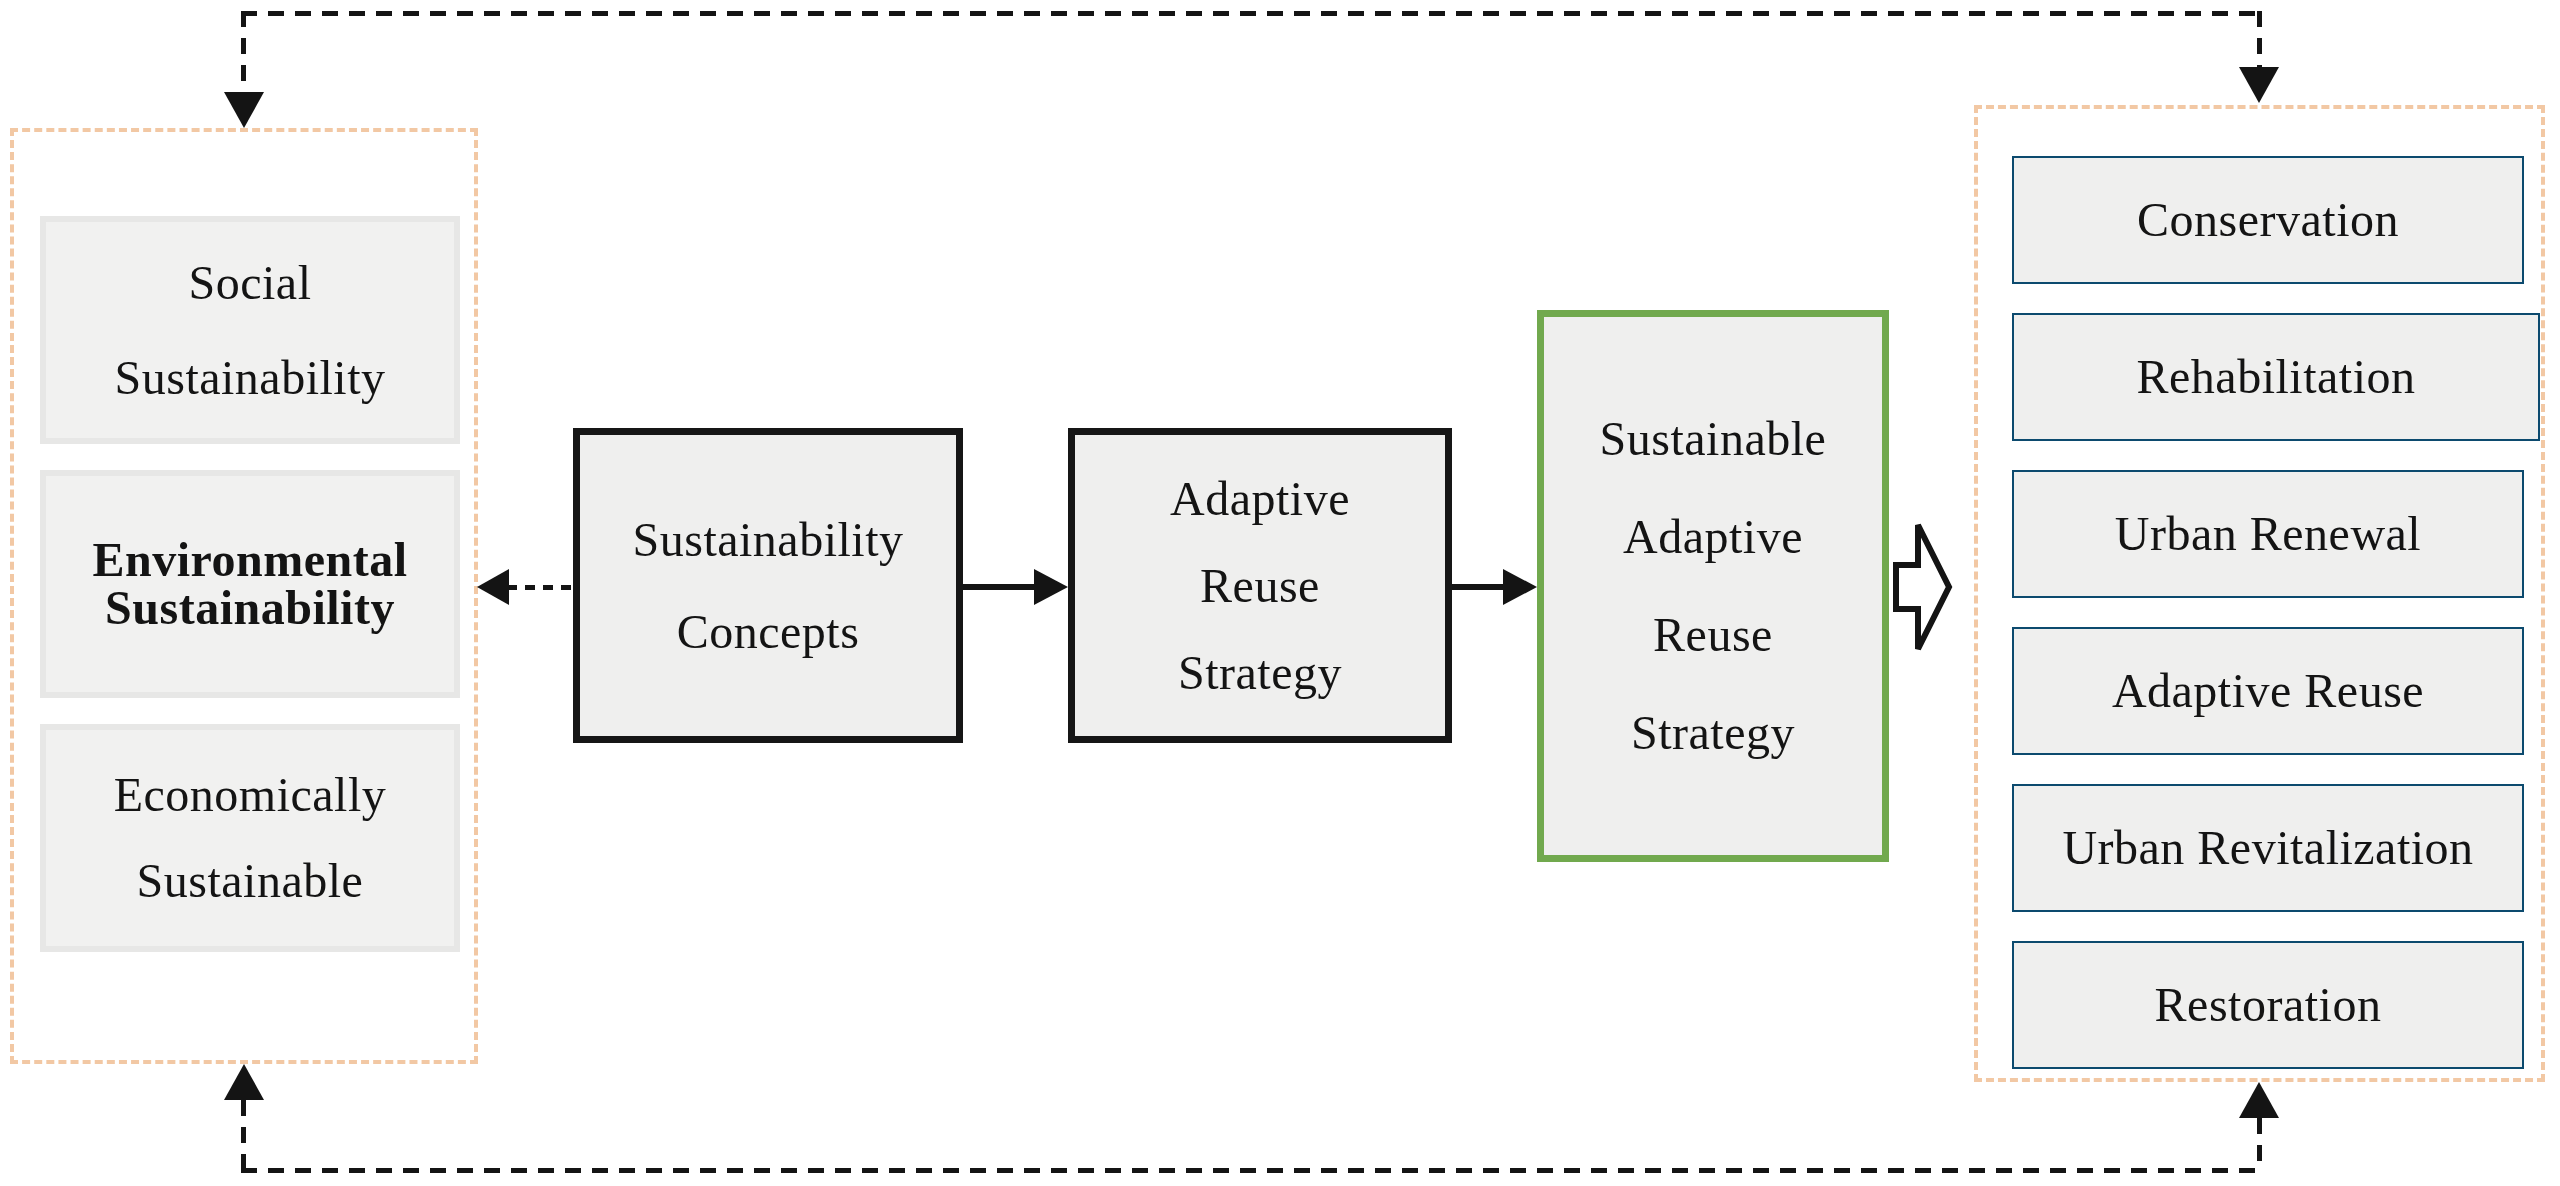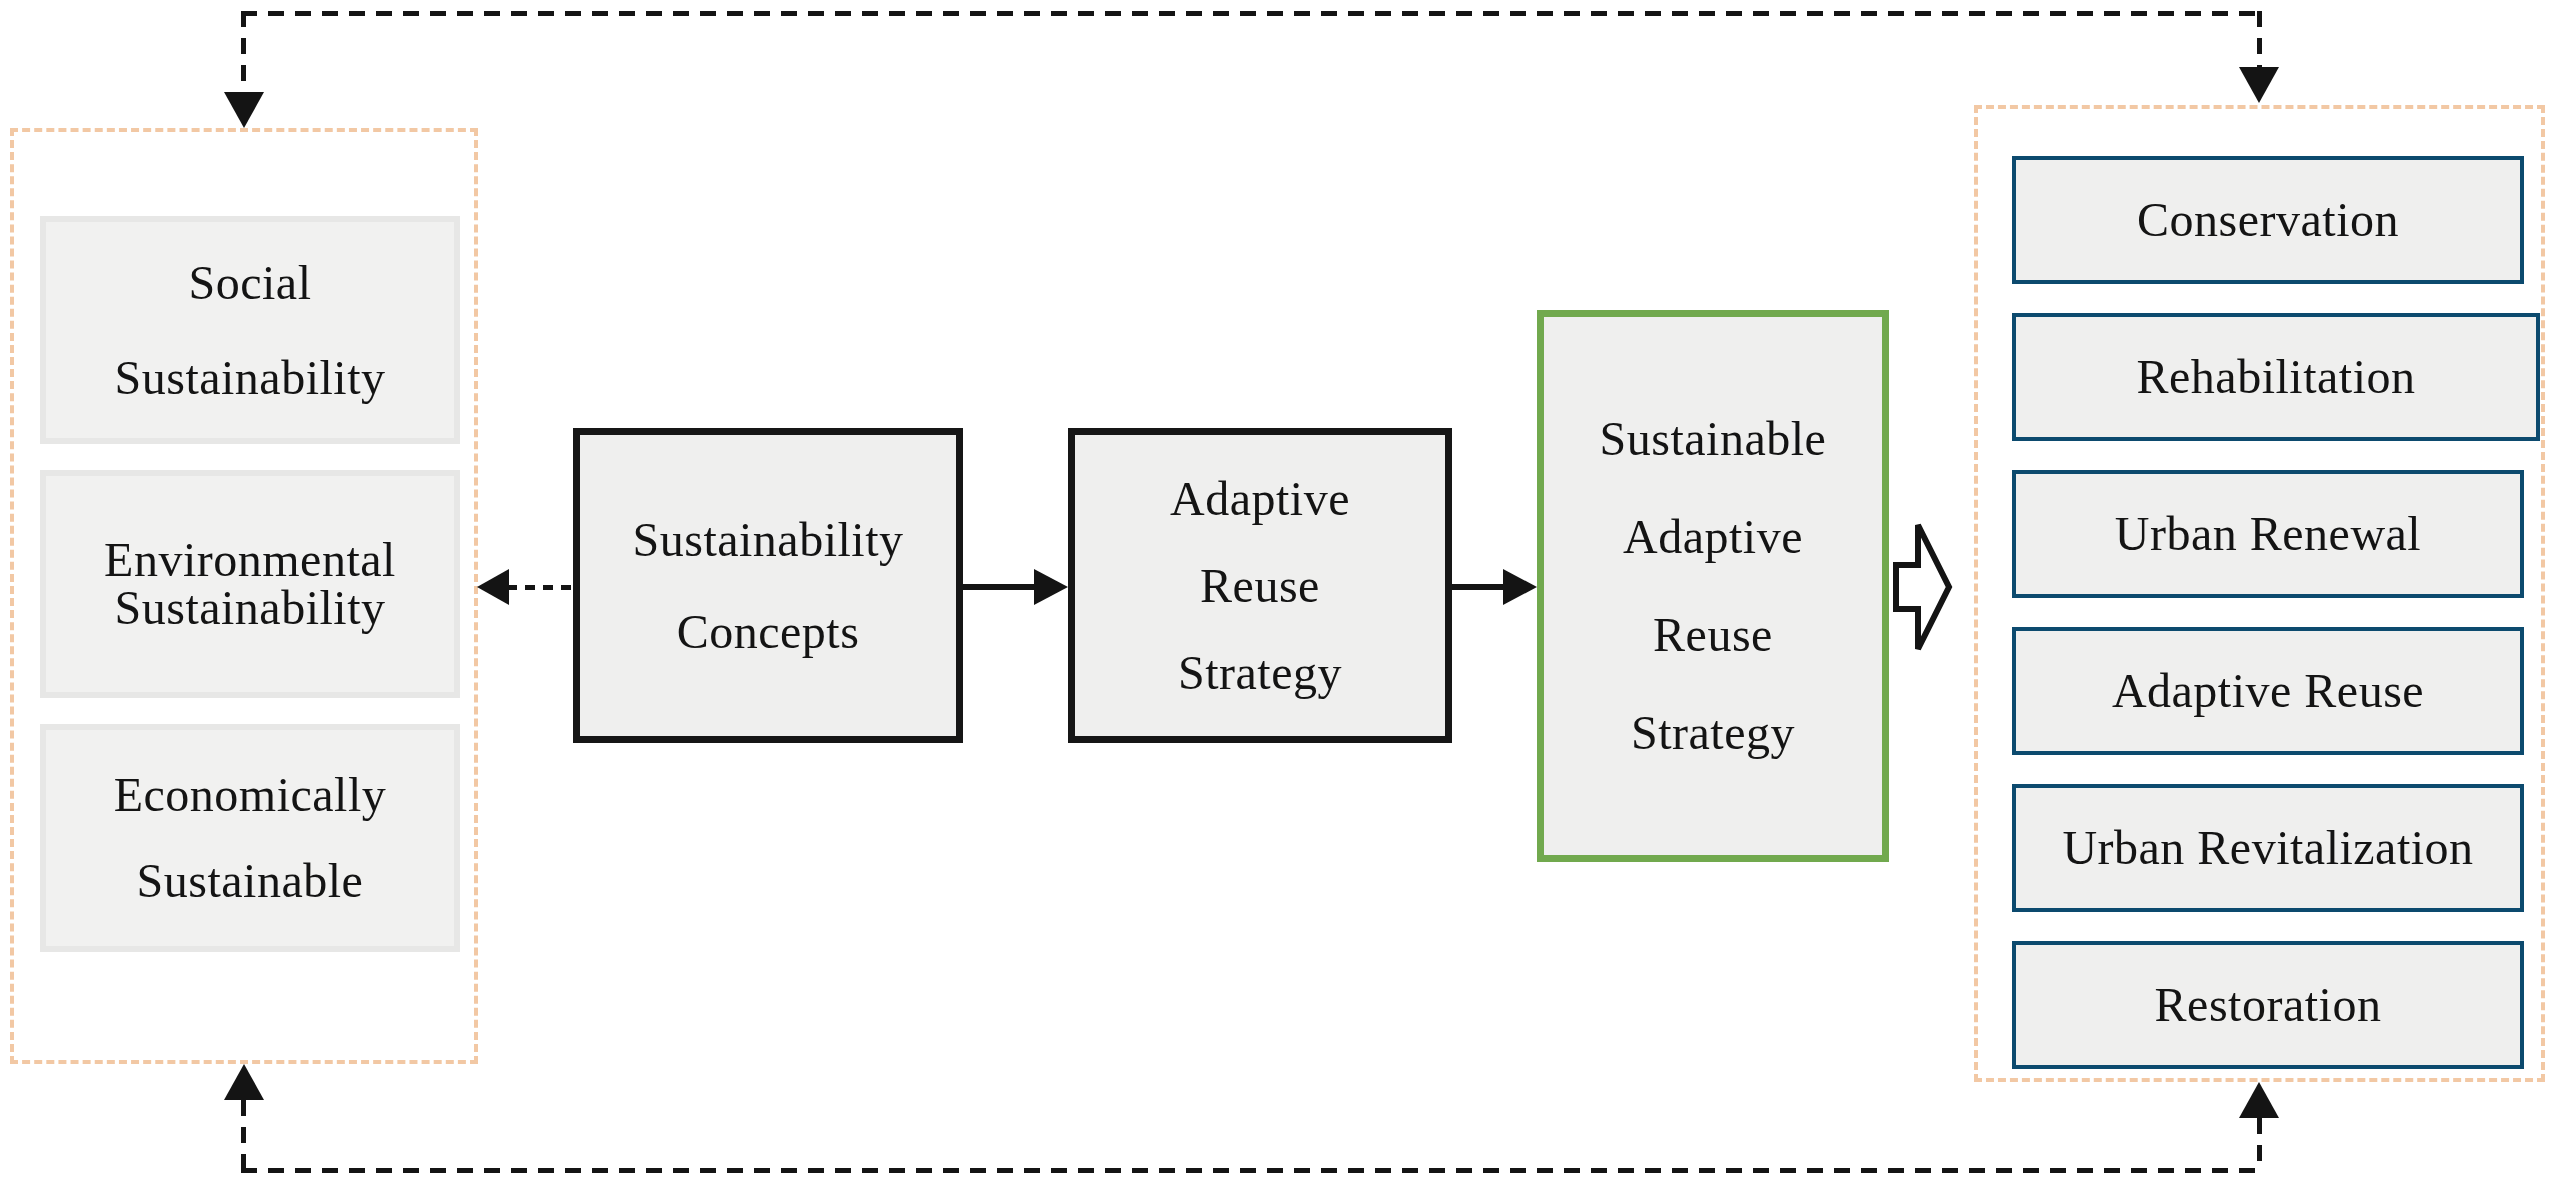--- a/index.html
+++ b/index.html
@@ -22,21 +22,21 @@
   .tri{position:absolute;width:0;height:0;}
   .tri-down{border-left:20px solid transparent;border-right:20px solid transparent;border-top:36px solid #141414;}
   .tri-up{border-left:20px solid transparent;border-right:20px solid transparent;border-bottom:36px solid #141414;}
   .tri-left{border-top:18px solid transparent;border-bottom:18px solid transparent;border-right:32px solid #141414;}
   .tri-right{border-top:18px solid transparent;border-bottom:18px solid transparent;border-left:34px solid #141414;}
   
   .dashed-frame{position:absolute;border:4px dashed #f2c8a4;background:#ffffff;box-sizing:border-box;}
   
   .box{position:absolute;box-sizing:border-box;display:flex;flex-direction:column;align-items:center;justify-content:center;text-align:center;}
   .gbox{background:#efefee;border:7px solid #161616;}
-  .gbox-thin{background:#efefee;border:4px solid #0c4a6e;}
+  .gbox-thin{background:#efefee;border:2px solid #0c4a6e;}
   .pillar{background:#f1f1f0;border:6px solid #e7e7e6;}
   .green{background:#efefee;border:7px solid #71a94e;}
   .line{display:block;line-height:1;font-size:48px;letter-spacing:0.5px;white-space:nowrap;}
   .hollow-arrow{position:absolute;}
 </style>
 </head>
 <body>
 
 <div class="canvas">
 
@@ -50,21 +50,21 @@
   <div class="tri tri-up" style="left:224px;top:1064px;"></div>
   <div class="vseg" style="left:241px;top:1100px;height:68px;"></div>
   <div class="tri tri-up" style="left:2239px;top:1082px;"></div>
   <div class="vseg" style="left:2257px;top:1118px;height:50px;"></div>
 
   <div class="dashed-frame" style="left:10px;top:128px;width:468px;height:936px;">
     <div class="box pillar" style="left:26px;top:84px;width:420px;height:228px;gap:47px;">
       <span class="line">Social</span>
       <span class="line">Sustainability</span>
     </div>
-    <div class="box pillar" style="left:26px;top:338px;width:420px;height:228px;">
+    <div class="box pillar" style="left:26px;top:338px;width:420px;height:228px;font-weight:bold;">
       <span class="line">Environmental</span>
       <span class="line">Sustainability</span>
     </div>
     <div class="box pillar" style="left:26px;top:592px;width:420px;height:228px;gap:38px;">
       <span class="line">Economically</span>
       <span class="line">Sustainable</span>
     </div>
   </div>
 
   <div class="tri tri-left" style="left:477px;top:569px;"></div>

